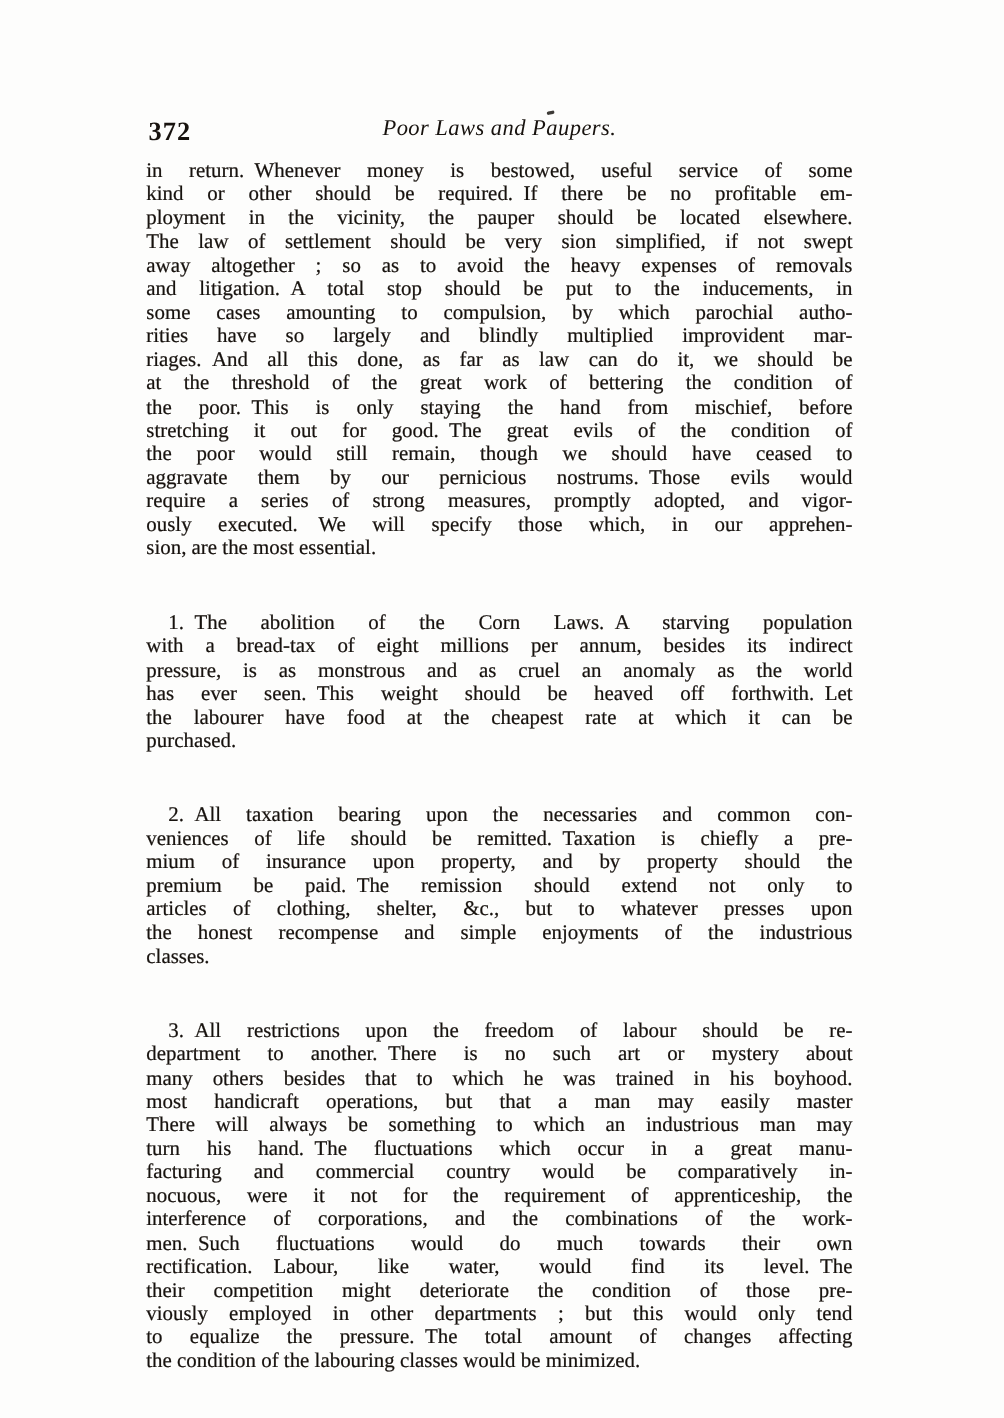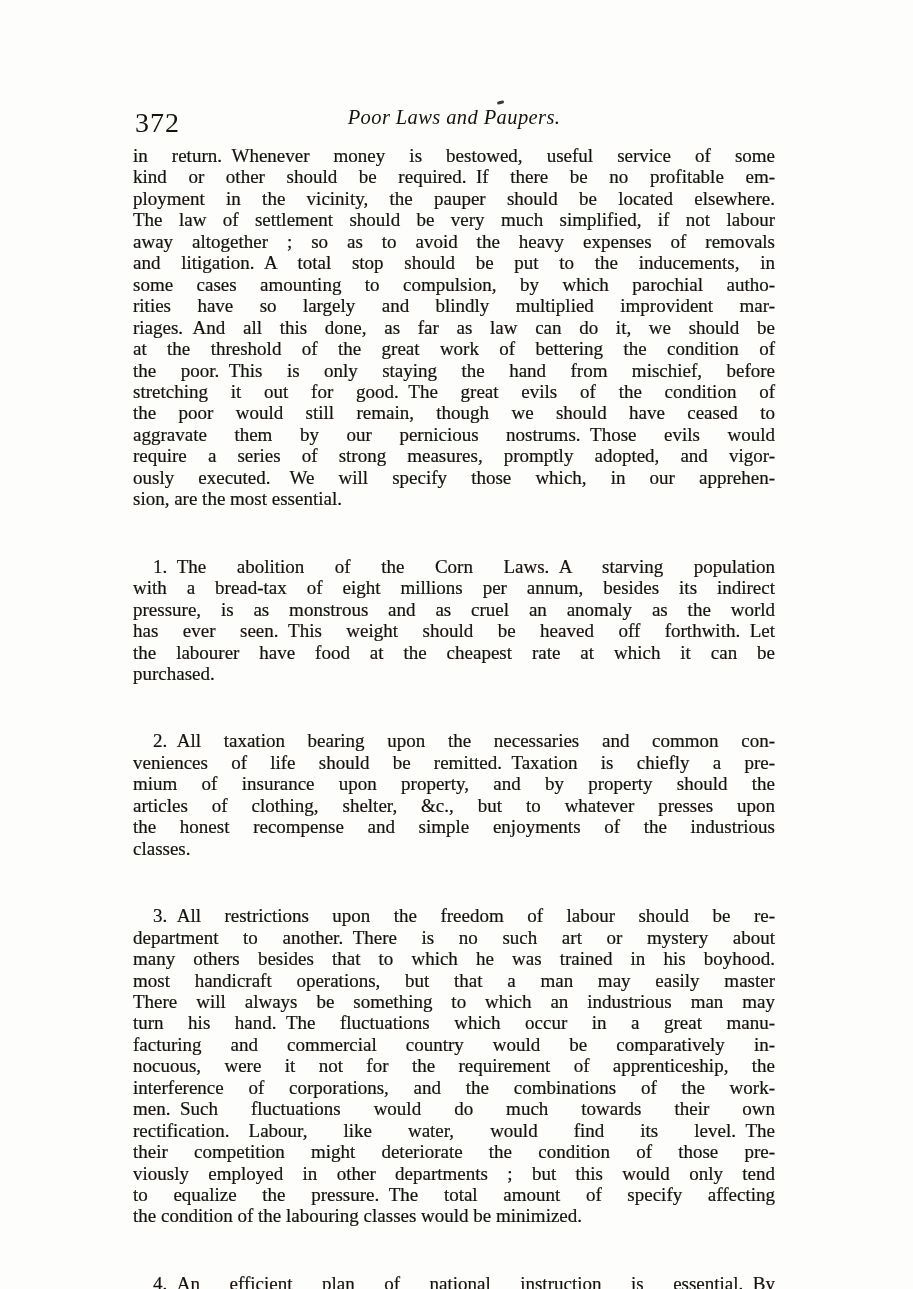--- a/index.html
+++ b/index.html
@@ -20,22 +20,22 @@
     position: absolute;
     top: 106px;
     left: 133px;
     width: 642px;
     height: 28px;
   }
   .page-number {
     position: absolute;
     left: 2px;
     top: 1px;
-    font-size: 28px;
-    font-weight: normal;
+    font-size: 24px;
+    font-weight: bold;
     letter-spacing: 1px;
   }
   .running-title {
     display: block;
     text-align: center;
     font-size: 20.5px;
     font-style: italic;
     font-weight: normal;
     letter-spacing: 0.4px;
   }
@@ -76,21 +76,21 @@
 <div class="page">
   <div class="scan-speck"></div>
   <header class="running-head">
     <span class="running-title">Poor Laws and Paupers.</span>
     <span class="page-number">372</span>
   </header>
   <main class="body-text">
       <div class="line">in return. Whenever money is bestowed, useful service of some</div>
       <div class="line">kind or other should be required. If there be no profitable em-</div>
       <div class="line">ployment in the vicinity, the pauper should be located elsewhere.</div>
-      <div class="line">The law of settlement should be very much simplified, if not labour</div>
+      <div class="line">The law of settlement should be very sion simplified, if not swept</div>
       <div class="line">away altogether ; so as to avoid the heavy expenses of removals</div>
       <div class="line">and litigation. A total stop should be put to the inducements, in</div>
       <div class="line">some cases amounting to compulsion, by which parochial autho-</div>
       <div class="line">rities have so largely and blindly multiplied improvident mar-</div>
       <div class="line">riages. And all this done, as far as law can do it, we should be</div>
       <div class="line">at the threshold of the great work of bettering the condition of</div>
       <div class="line">the poor. This is only staying the hand from mischief, before</div>
       <div class="line">stretching it out for good. The great evils of the condition of</div>
       <div class="line">the poor would still remain, though we should have ceased to</div>
       <div class="line">aggravate them by our pernicious nostrums. Those evils would</div>
@@ -99,33 +99,34 @@
       <div class="line last">sion, are the most essential.</div>
       <div class="line indent">1. The abolition of the Corn Laws. A starving population</div>
       <div class="line">with a bread-tax of eight millions per annum, besides its indirect</div>
       <div class="line">pressure, is as monstrous and as cruel an anomaly as the world</div>
       <div class="line">has ever seen. This weight should be heaved off forthwith. Let</div>
       <div class="line">the labourer have food at the cheapest rate at which it can be</div>
       <div class="line last">purchased.</div>
       <div class="line indent">2. All taxation bearing upon the necessaries and common con-</div>
       <div class="line">veniences of life should be remitted. Taxation is chiefly a pre-</div>
       <div class="line">mium of insurance upon property, and by property should the</div>
+      <div class="line">premium be paid. The remission should extend not only to</div>
       <div class="line">articles of clothing, shelter, &amp;c., but to whatever presses upon</div>
       <div class="line">the honest recompense and simple enjoyments of the industrious</div>
       <div class="line last">classes.</div>
       <div class="line indent">3. All restrictions upon the freedom of labour should be re-</div>
       <div class="line">department to another. There is no such art or mystery about</div>
       <div class="line">many others besides that to which he was trained in his boyhood.</div>
       <div class="line">most handicraft operations, but that a man may easily master</div>
       <div class="line">There will always be something to which an industrious man may</div>
       <div class="line">turn his hand. The fluctuations which occur in a great manu-</div>
       <div class="line">facturing and commercial country would be comparatively in-</div>
       <div class="line">nocuous, were it not for the requirement of apprenticeship, the</div>
       <div class="line">interference of corporations, and the combinations of the work-</div>
       <div class="line">men. Such fluctuations would do much towards their own</div>
       <div class="line">rectification. Labour, like water, would find its level. The</div>
       <div class="line">their competition might deteriorate the condition of those pre-</div>
       <div class="line">viously employed in other departments ; but this would only tend</div>
-      <div class="line">to equalize the pressure. The total amount of specify affecting</div>
+      <div class="line">to equalize the pressure. The total amount of changes affecting</div>
       <div class="line last">the condition of the labouring classes would be minimized.</div>
       <div class="line indent">4. An efficient plan of national instruction is essential. By</div>
     </main>
 </div>
 
 </body></html>

